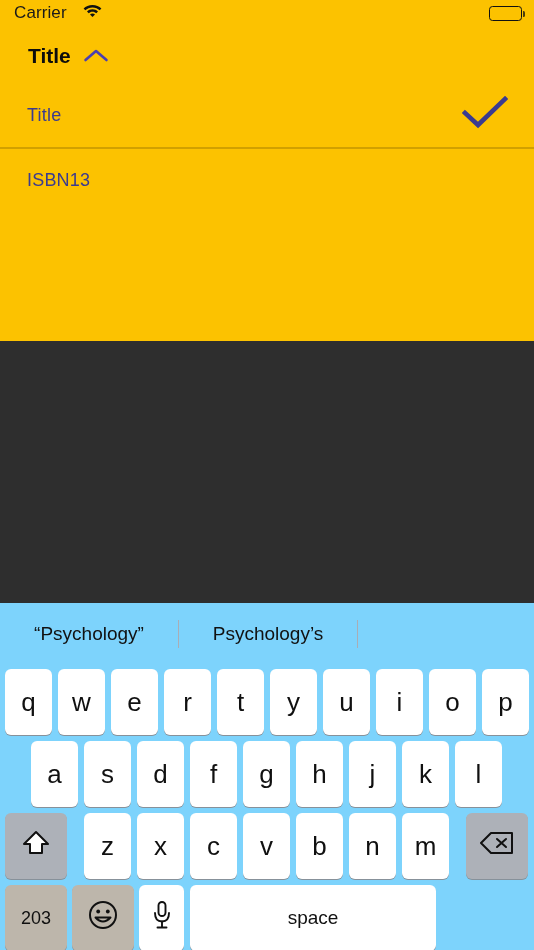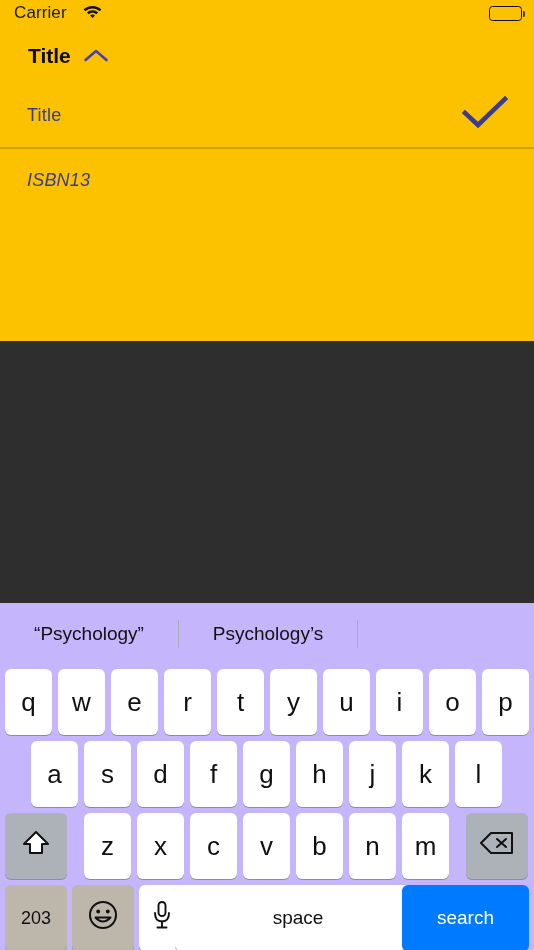--- a/index.html
+++ b/index.html
@@ -15,21 +15,21 @@
   .app-top {
     position: absolute; left: 0; top: 0; width: 534px; height: 341px;
     background: #fcc200;
   }
 
   
   .statusbar {
     position: absolute; left: 0; top: 0; width: 534px; height: 28px;
     display: flex; align-items: center;
   }
-  .sb-left { position: absolute; left: 14px; top: 3px; display: flex; align-items: center; gap: 16px; }
+  .sb-left { position: absolute; left: 14px; top: 3px; display: flex; gap: 16px; }
   .sb-carrier { font-size: 17px; color: #1a1a1a; font-weight: 400; letter-spacing: .1px; }
   .sb-center { position: absolute; left: 0; right: 0; top: 3px; text-align: center;
                font-size: 17px; font-weight: 700; color: #111; letter-spacing: .2px; }
   .sb-right { position: absolute; right: 12px; top: 6px; display: flex; align-items: center; }
 
   .batt { width: 33px; height: 15px; border: 1.6px solid #111; border-radius: 3.5px;
           position: relative; padding: 1.6px; }
   .batt::after { content:""; position:absolute; right:-4px; top:4.2px; width:2.4px; height:6px;
                  background:#111; border-radius:0 1.5px 1.5px 0; opacity:.75; }
   .batt-fill { width: 100%; height: 100%; background: #111; border-radius: 1.5px; }
@@ -49,34 +49,34 @@
   .search-text { font-size: 17px; color: #5c49c8; letter-spacing: .1px; }
   .caret { display:inline-block; width: 2px; height: 21px; background: #6c59d8; margin-left: 1px; }
 
   
   .list { position: absolute; left: 0; top: 84px; width: 534px; }
   .list-row {
     position: relative; height: 64.5px; width: 534px;
     display: flex; align-items: center;
     border-bottom: 2px solid #d1a000;
   }
-  .list-row:last-child { border-bottom: none; font-style: italic; }
+  .list-row:last-child { border-bottom: none; }
   .row-label { margin-left: 27px; font-size: 18px; color: #3b3b8f; letter-spacing: .2px; }
   .row-check { position: absolute; right: 26px; top: 50%; transform: translateY(-50%); }
 
   
   .dark-gap {
     position: absolute; left: 0; top: 341px; width: 534px; height: 262px;
     background: #2e2e2e;
   }
 
   
   .keyboard {
     position: absolute; left: 0; top: 603px; width: 534px; height: 347px;
-    background: #c4b5fd;
+    background: #7dd3fc;
   }
   .suggestbar {
     position: relative; width: 534px; height: 62px;
     display: flex; align-items: center;
   }
   .sugg {
     position: absolute; top: 0; height: 62px;
     display: flex; align-items: center; justify-content: center;
     font-size: 19px; color: #111;
   }
@@ -229,18 +229,17 @@
       <div class="key" style="left:139px;width:45px;">
         <span>
           <svg width="22" height="30" viewBox="0 0 22 30">
             <rect x="7.5" y="2" width="7" height="14" rx="3.5" fill="none" stroke="#111" stroke-width="1.9"></rect>
             <path d="M4 13 C4 19 7.2 21.5 11 21.5 C14.8 21.5 18 19 18 13" fill="none" stroke="#111" stroke-width="1.9" stroke-linecap="round"></path>
             <path d="M11 21.5 L11 27" stroke="#111" stroke-width="1.9" stroke-linecap="round"></path>
             <path d="M6.5 27.5 L15.5 27.5" stroke="#111" stroke-width="1.9" stroke-linecap="round"></path>
           </svg>
         </span>
       </div>
-      <div class="key space" style="left:175px;width:246px;text-align:center;">space</div>
-      <div class="key blue search-lbl" style="left:402px;width:127px;">search</div>
+      <div class="key space" style="left:190px;width:246px;text-align:center;">space</div>
     </div>
 
   </div>
 </div>
 
 </body></html>

